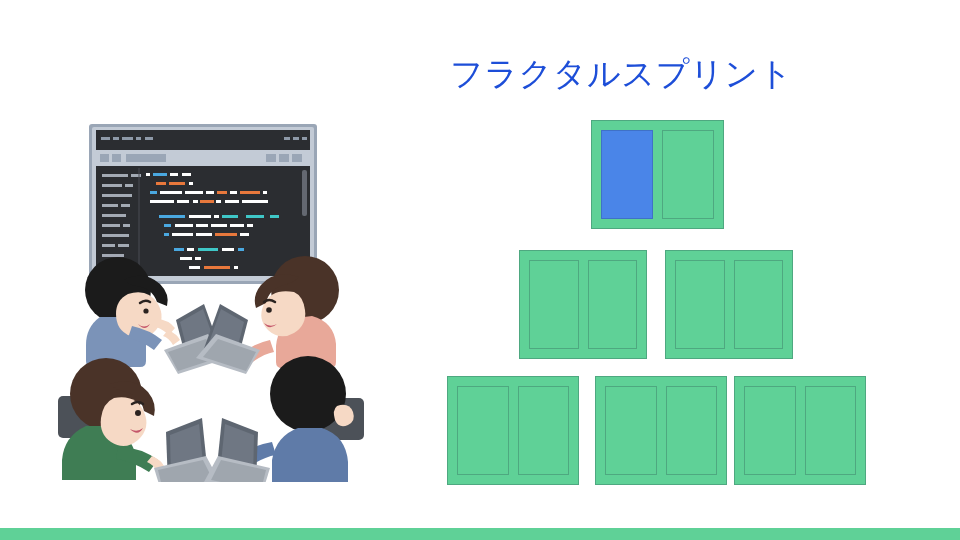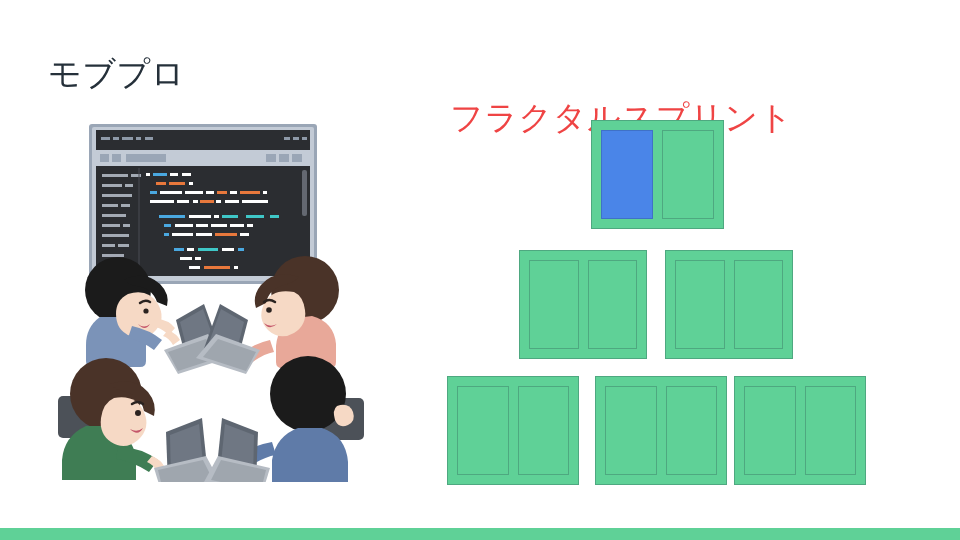--- a/index.html
+++ b/index.html
@@ -78,23 +78,22 @@
     width: 960px;
     height: 12px;
     background: #5fd197;
   }
 </style>
 </head>
 <body>
 
 <div id="slide" style="background: rgb(255, 255, 255);">
 
-  <div id="title-left" class="slide-title" style="color: rgb(37, 48, 58);">モブプロ</div>
-
-  <div id="title-right" class="slide-title" style="color: #ef4444; margin-top: 44px;">フラクタルスプリント</div>
+
+  <div id="title-right" class="slide-title" style="color: #1d4ed8;">フラクタルスプリント</div>
 
   <div id="illustration">
     <svg viewBox="0 0 312 370" xmlns="http://www.w3.org/2000/svg">
       <defs>
         <clipPath id="scr">
             <rect x="40" y="18" width="214" height="146" rx="2"></rect>
           </clipPath>
       </defs>
 
       <g>

